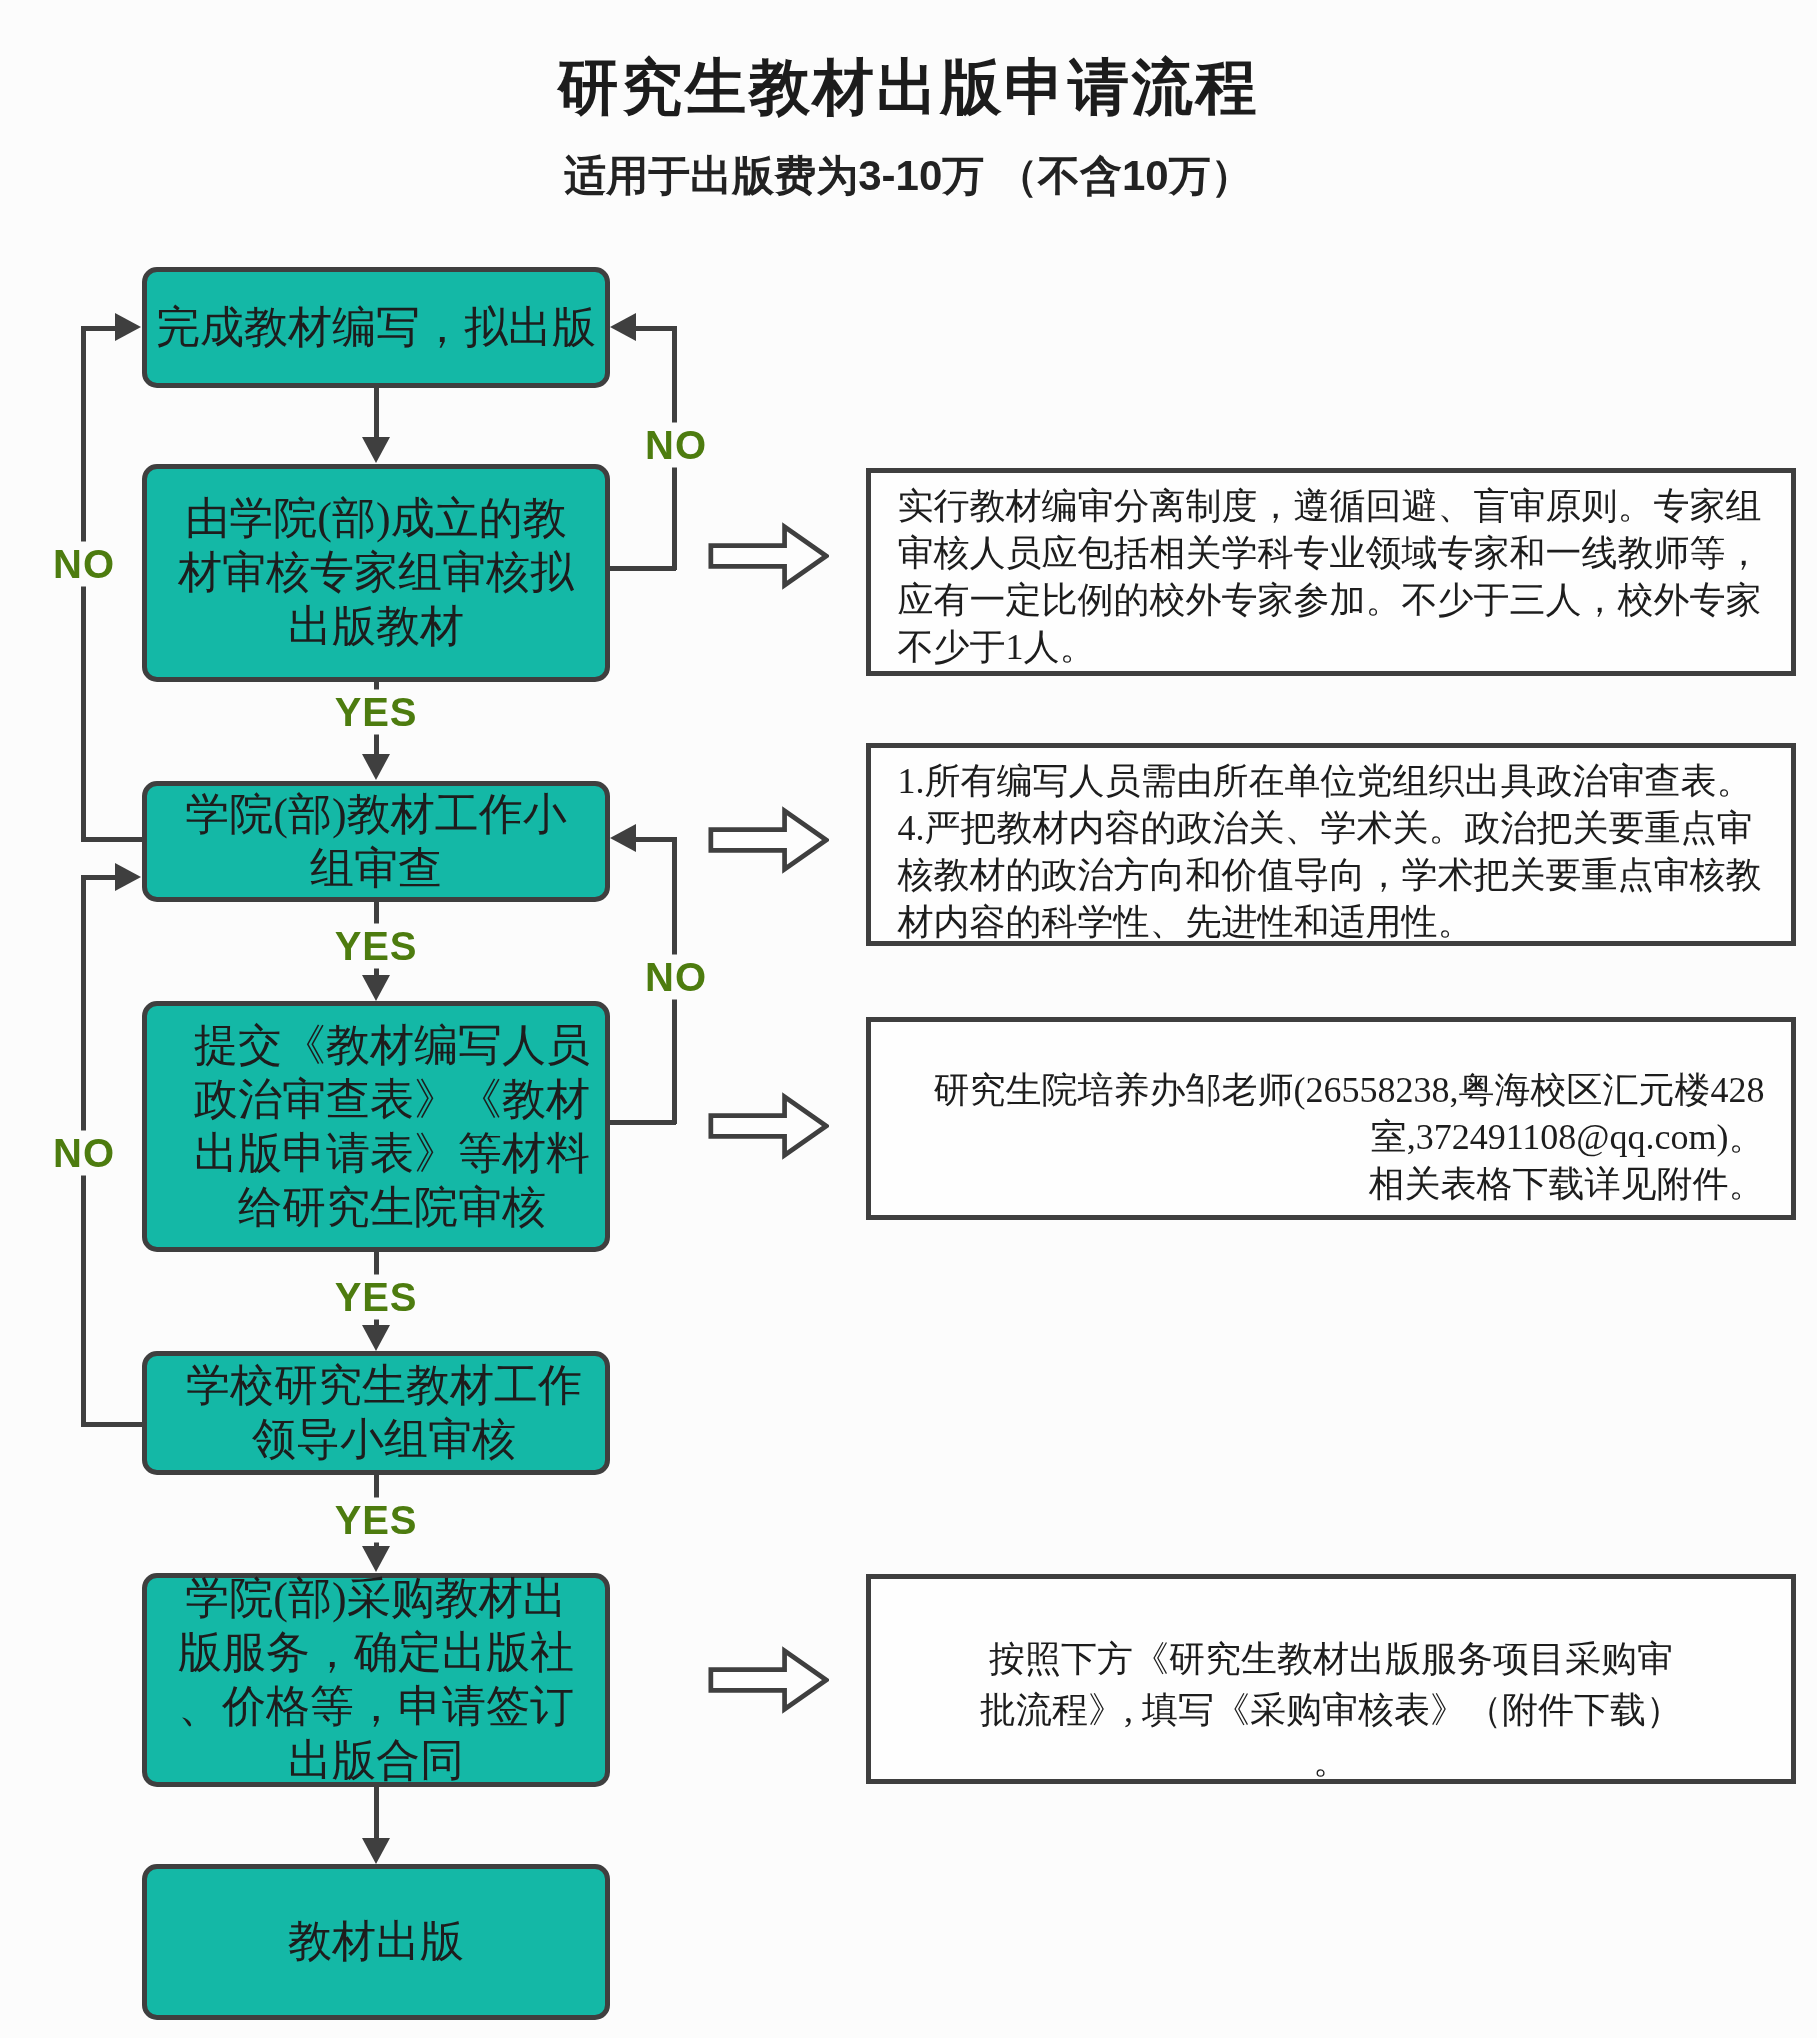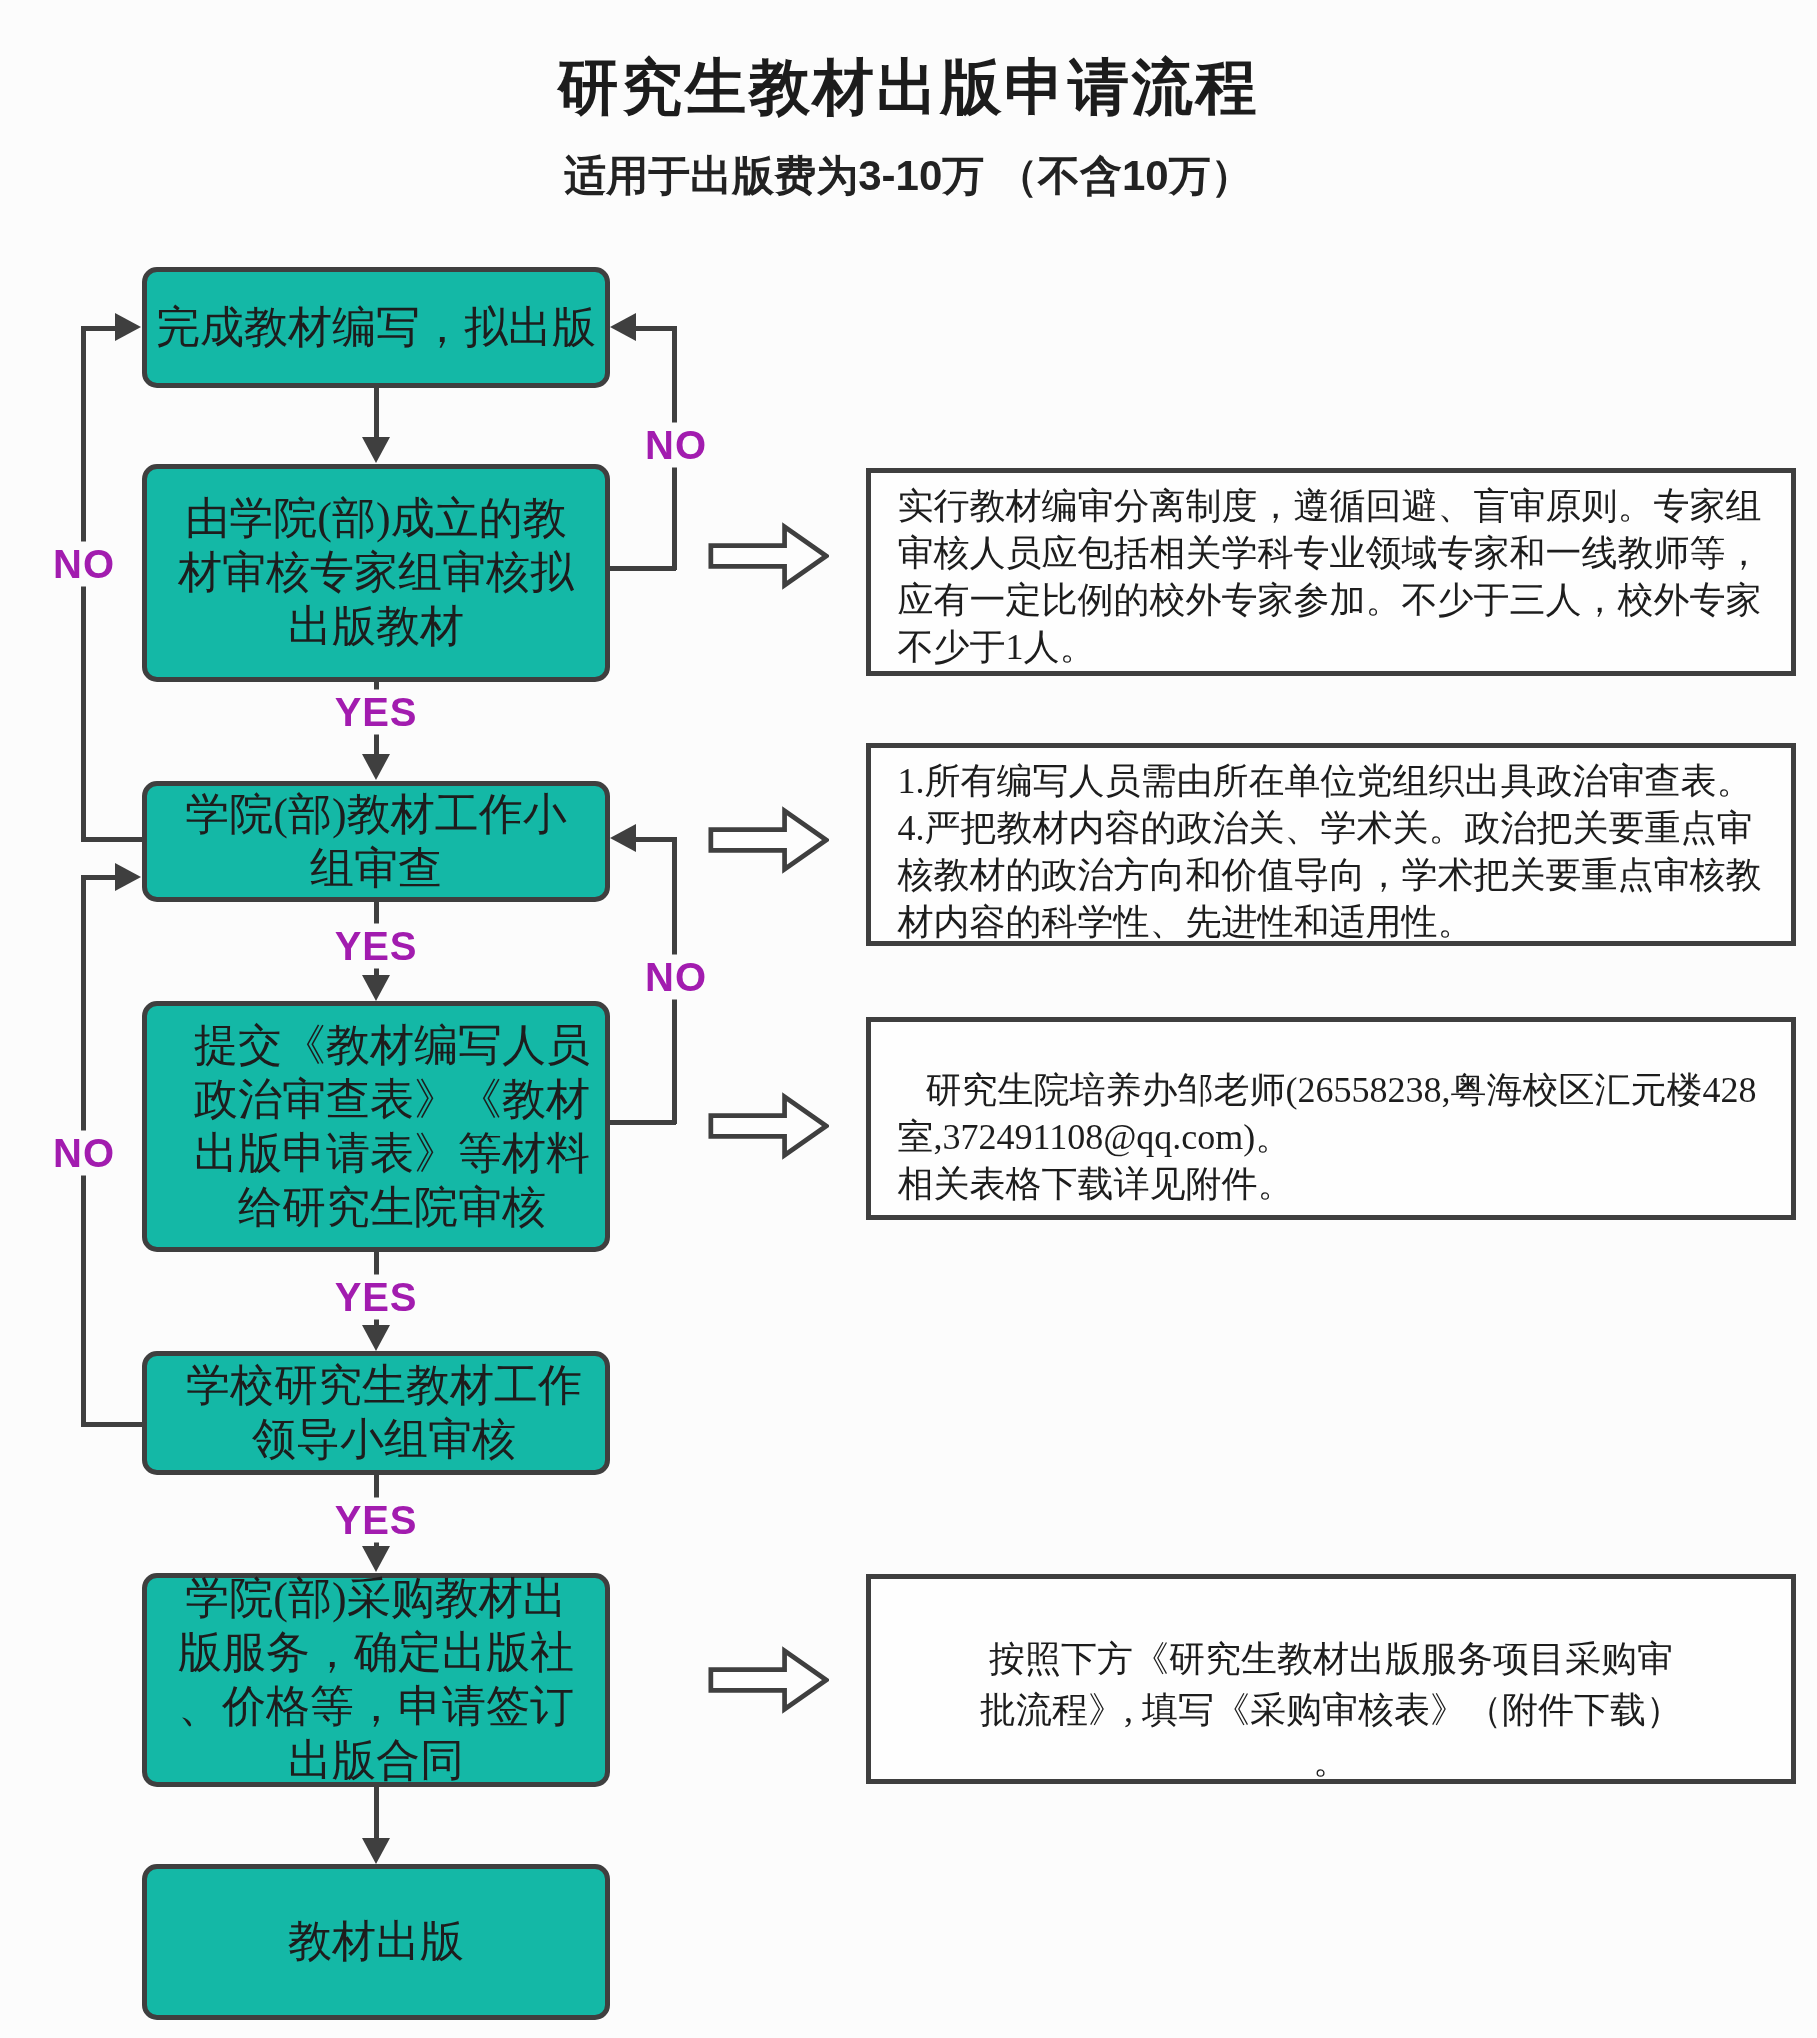--- a/index.html
+++ b/index.html
@@ -12,37 +12,37 @@
   .subtitle{position:absolute;top:148px;left:0;width:100%;text-align:center;
             font-family:"Liberation Sans","DejaVu Sans",sans-serif;
             font-weight:600;font-size:42px;color:#222;}
   .fbox{position:absolute;left:142px;width:468px;box-sizing:border-box;
         background:#14b8a6;border:5.7px solid #3f3f3f;border-radius:15px;
         display:flex;align-items:center;justify-content:center;text-align:center;
         font-size:44px;line-height:54px;color:#1d1d1d;}
   .note{position:absolute;left:838px;width:930px;box-sizing:border-box;
         background:#fefefe;border:5.7px solid #3f3f3f;
         font-size:36px;line-height:47px;color:#1d1d1d;padding:9.5px 26.5px;margin-left:28px;}
-  .note-contact{padding-top:45px;}
+  .note-contact{padding-top:45px;text-align:right;}
   .note-contact .tline:first-child{text-indent:28px;}
   .note-center{text-align:center;padding-top:55px;line-height:51px;}
   .vline{position:absolute;width:4.7px;background:#3f3f3f;}
   .hline{position:absolute;height:4.7px;background:#3f3f3f;}
   .ah-down{position:absolute;width:0;height:0;
            border-left:14px solid transparent;border-right:14px solid transparent;
            border-top:26.5px solid #3f3f3f;}
   .ah-right{position:absolute;width:0;height:0;
             border-top:14px solid transparent;border-bottom:14px solid transparent;
             border-left:26.5px solid #3f3f3f;}
   .ah-left{position:absolute;width:0;height:0;
            border-top:14px solid transparent;border-bottom:14px solid transparent;
            border-right:26.5px solid #3f3f3f;}
   .dlabel{position:absolute;transform:translate(-50%,-50%);
           font-family:"Liberation Sans","DejaVu Sans",sans-serif;
-          font-weight:600;font-size:40px;letter-spacing:0.9px;color:#a21caf;
+          font-weight:600;font-size:40px;letter-spacing:0.9px;color:#4d7c0f;
           background:#fcfcfc;padding:0 5.7px;white-space:nowrap;}
   .blockarrow{position:absolute;}
 </style>
 </head>
 <body>
 
 <div id="canvas">
 
   <div class="title">研究生教材出版申请流程</div>
   <div class="subtitle">适用于出版费为3-10万 （不含10万）</div>

